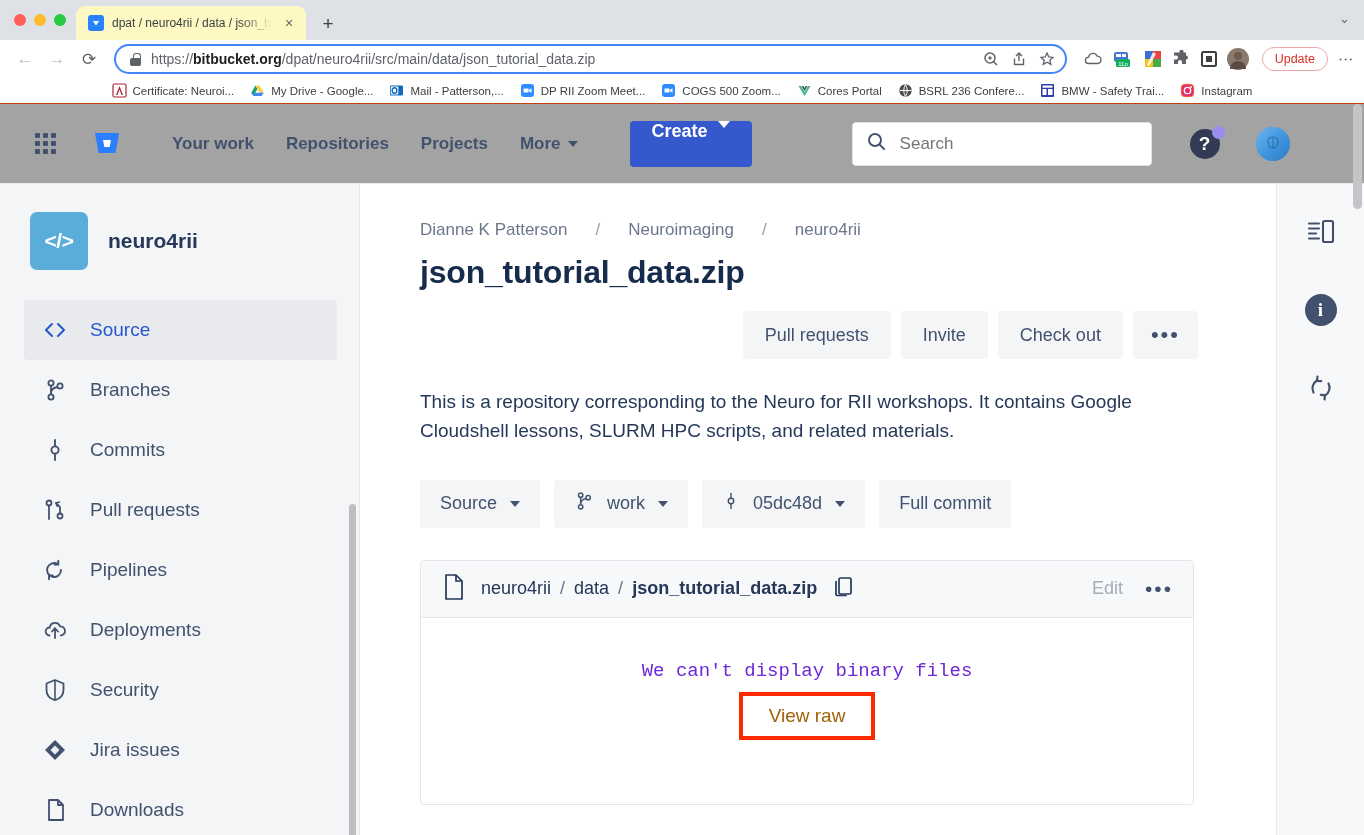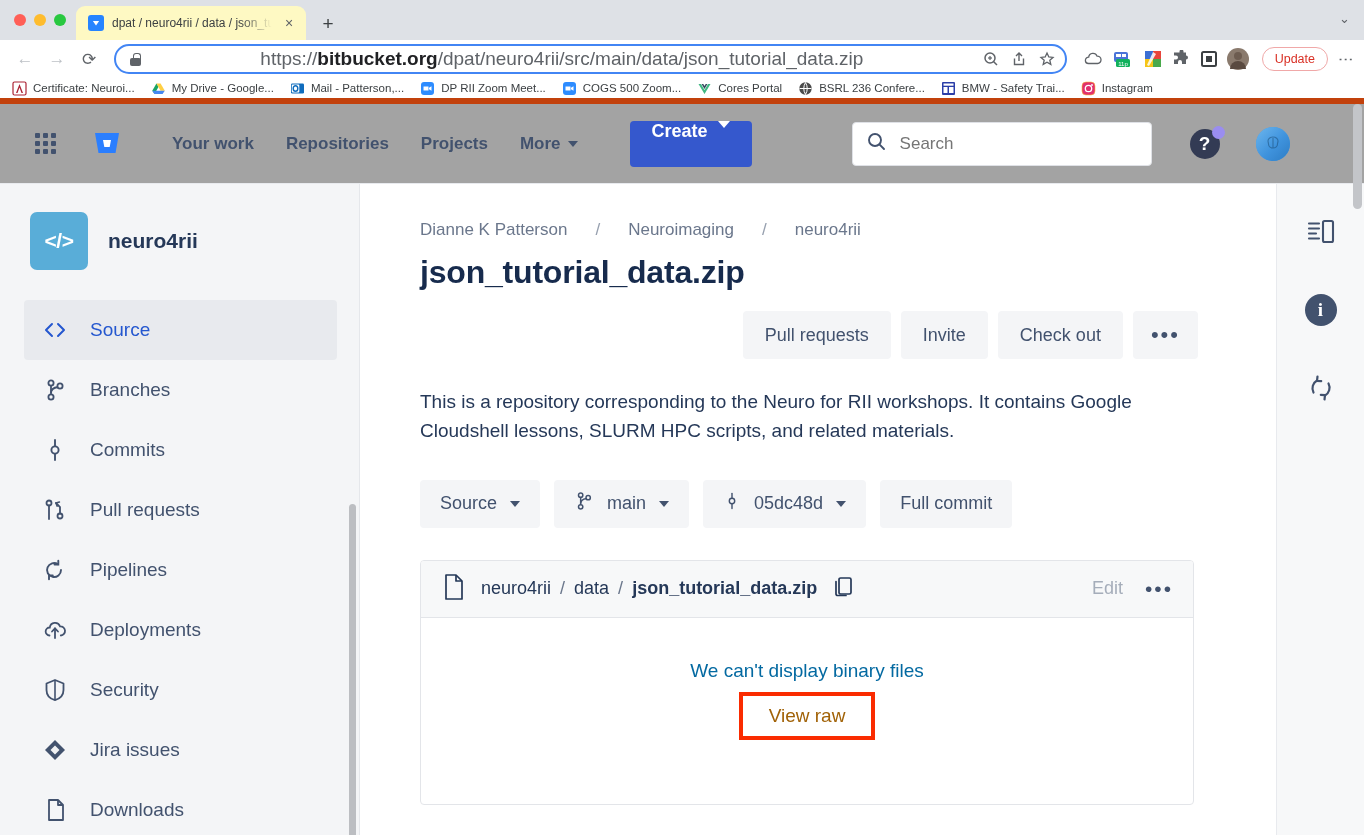--- a/index.html
+++ b/index.html
@@ -78,34 +78,34 @@
   .lock { width: 11px; height: 13px; position: relative; flex: 0 0 11px; }
   .lock::before {
     content: ""; position: absolute; bottom: 0; left: 0;
     width: 11px; height: 8px; background: #5f6368; border-radius: 2px;
   }
   .lock::after {
     content: ""; position: absolute; top: 0; left: 2.5px;
     width: 6px; height: 7px; border: 1.6px solid #5f6368;
     border-bottom: none; border-radius: 3px 3px 0 0;
   }
-  .url { font-size: 19px; color: #5f6368; white-space: nowrap; flex: 1; text-align: center; }
+  .url { font-size: 14px; color: #5f6368; white-space: nowrap; flex: 1; }
   .url b { color: #202124; font-weight: 700; }
   .omni-icons { display: flex; align-items: center; gap: 12px; color: #5f6368; font-size: 13px; }
   .tb-icon { display: flex; align-items: center; justify-content: center; }
   .ext-row { display: flex; align-items: center; gap: 9px; margin-left: 6px; }
   .update-pill {
     border: 1px solid #f0a8a8; color: #d93025; border-radius: 14px;
     font-size: 12.5px; padding: 4px 12px; margin-left: 4px;
   }
   .kebab { font-size: 15px; color: #5f6368; letter-spacing: 0; margin-left: 2px; writing-mode: vertical-rl; line-height: 1; }
 
   .bookmarks {
     height: 26px; background: #fff; display: flex; align-items: center;
-    gap: 16px; padding: 0 12px; border-bottom: 6px solid #c2410c;
+    gap: 16px; padding: 0 12px; border-bottom: 1px solid #c2410c; justify-content: center;
   }
   .bm { display: flex; align-items: center; gap: 6px; }
   .bm-label { font-size: 11.5px; color: #3c4043; white-space: nowrap; }
   .bm-ico { width: 15px; height: 15px; flex: 0 0 15px; display:flex; align-items:center; justify-content:center; }
 
   
   .page { width: 1364px; height: 731px; background: #fff; position: relative; overflow: hidden; }
 
   .bb-header {
     height: 80px; background: #a3a3a3; border-bottom: 1px solid #e8eaee;
@@ -213,21 +213,21 @@
     height: 57px; background: #f7f8f9; border-bottom: 1px solid #e3e5e9;
     display: flex; align-items: center; padding: 0 20px 0 22px; gap: 16px;
   }
   .file-path { font-size: 18px; color: #253858; display: flex; align-items: center; gap: 9px; }
   .file-path .sep { color: #6b778c; }
   .file-path .fname { font-weight: 700; }
   .file-bar-right { margin-left: auto; display: flex; align-items: center; gap: 22px; }
   .edit-lbl { font-size: 18px; color: #a5adba; }
   .dots3 { font-size: 21px; color: #42526e; letter-spacing: 2px; }
   .file-body { height: 186px; display: flex; flex-direction: column; align-items: center; justify-content: flex-start; padding-top: 42px; }
-  .binary-msg { font-size: 19px; color: #0369a1; }
+  .binary-msg { font-size: 19px; color: #6d28d9; font-family: Liberation Mono, monospace; }
   .viewraw-wrap {
     margin-top: 10px; border: 4px solid #fa2b00; padding: 9px 26px; background: #fff;
   }
   .viewraw { font-size: 19px; color: #a16207; text-decoration: none; }
 
   
   .rail {
     width: 88px; flex: 0 0 88px; background: #f7f8f9; border-left: 1px solid #e8eaee;
     display: flex; flex-direction: column; align-items: center; padding-top: 26px; gap: 34px;
   }
@@ -627,21 +627,21 @@
           <button class="pill">
             <span>
               <svg width="20" height="22" viewBox="0 0 24 22">
                   <circle cx="8" cy="4" r="2.6" fill="none" stroke="#42526e" stroke-width="1.8"></circle>
                   <circle cx="8" cy="18" r="2.6" fill="none" stroke="#42526e" stroke-width="1.8"></circle>
                   <circle cx="17" cy="7" r="2.6" fill="none" stroke="#42526e" stroke-width="1.8"></circle>
                   <line x1="8" y1="6.6" x2="8" y2="15.4" stroke="#42526e" stroke-width="1.8"></line>
                   <path d="M8 14 q0-5 7-6" fill="none" stroke="#42526e" stroke-width="1.8"></path>
                 </svg>
             </span>
-            <span>main</span>
+            <span>work</span>
             <span class="caret-d"></span>
           </button>
           <button class="pill">
             <span>
               <svg width="18" height="22" viewBox="0 0 24 22">
                   <circle cx="12" cy="11" r="3.6" fill="none" stroke="#42526e" stroke-width="1.9"></circle>
                   <line x1="12" y1="1" x2="12" y2="7" stroke="#42526e" stroke-width="1.9" stroke-linecap="round"></line>
                   <line x1="12" y1="15" x2="12" y2="21" stroke="#42526e" stroke-width="1.9" stroke-linecap="round"></line>
                 </svg>
             </span>

